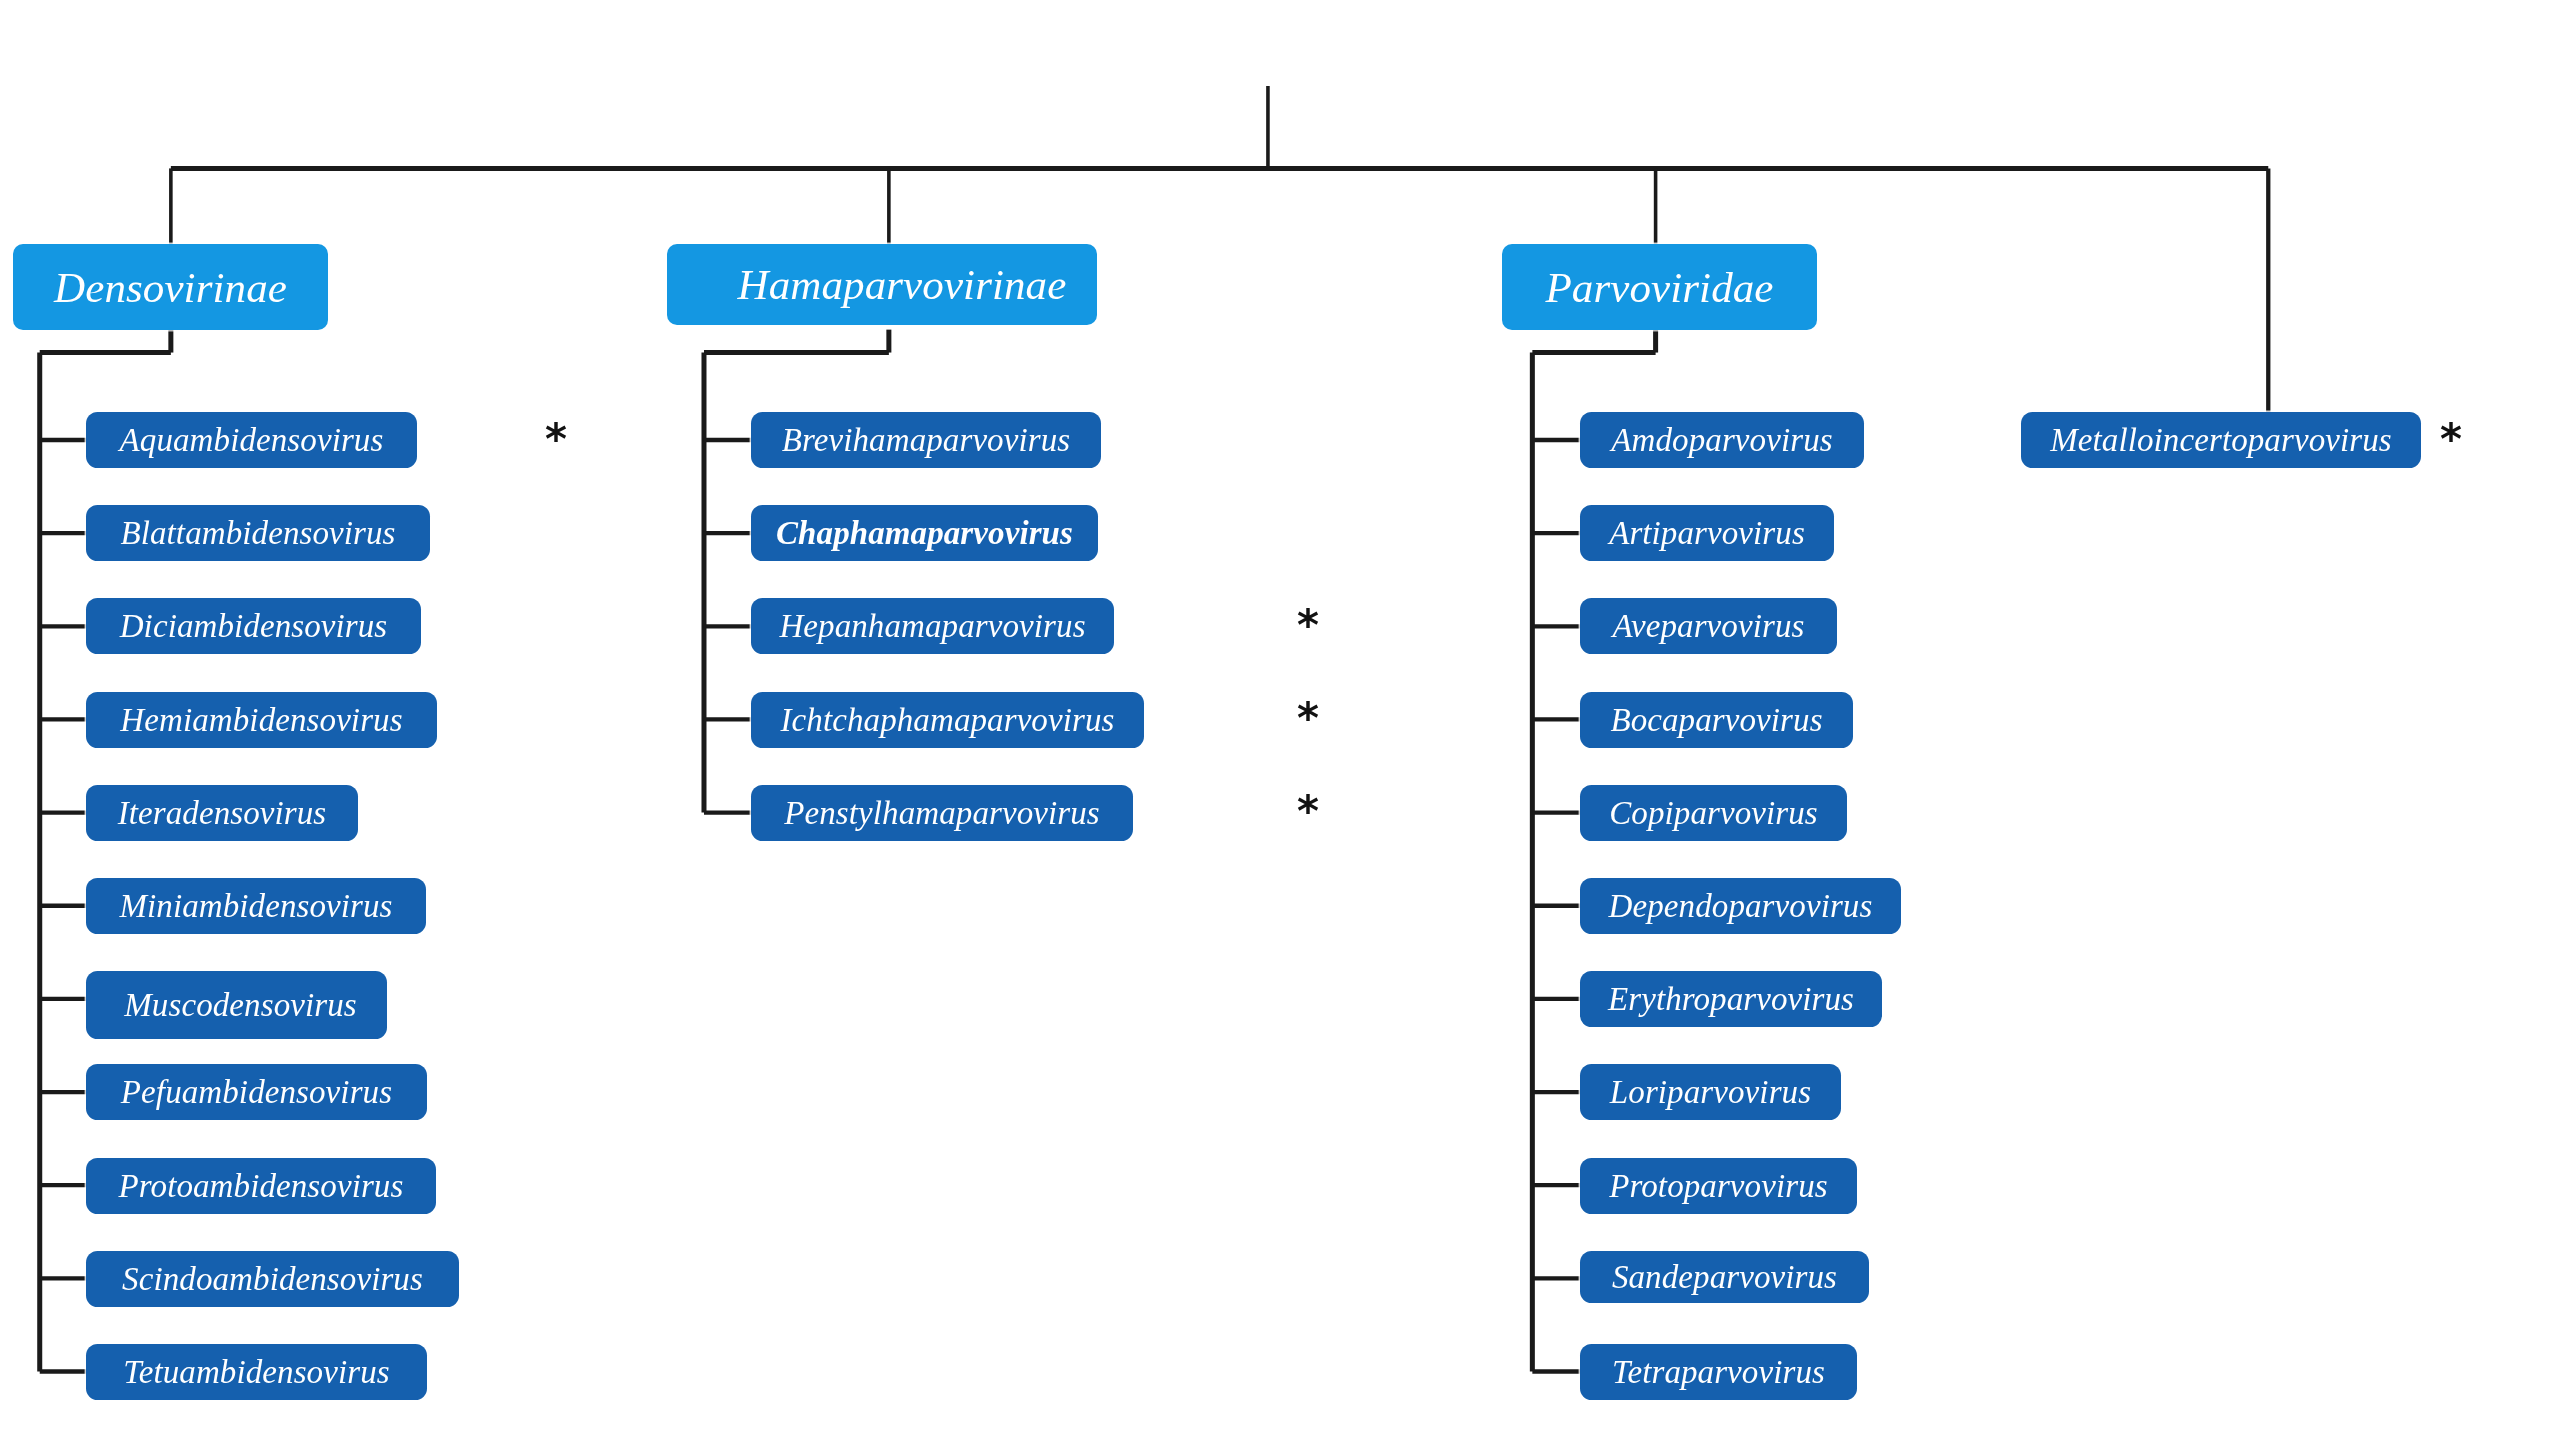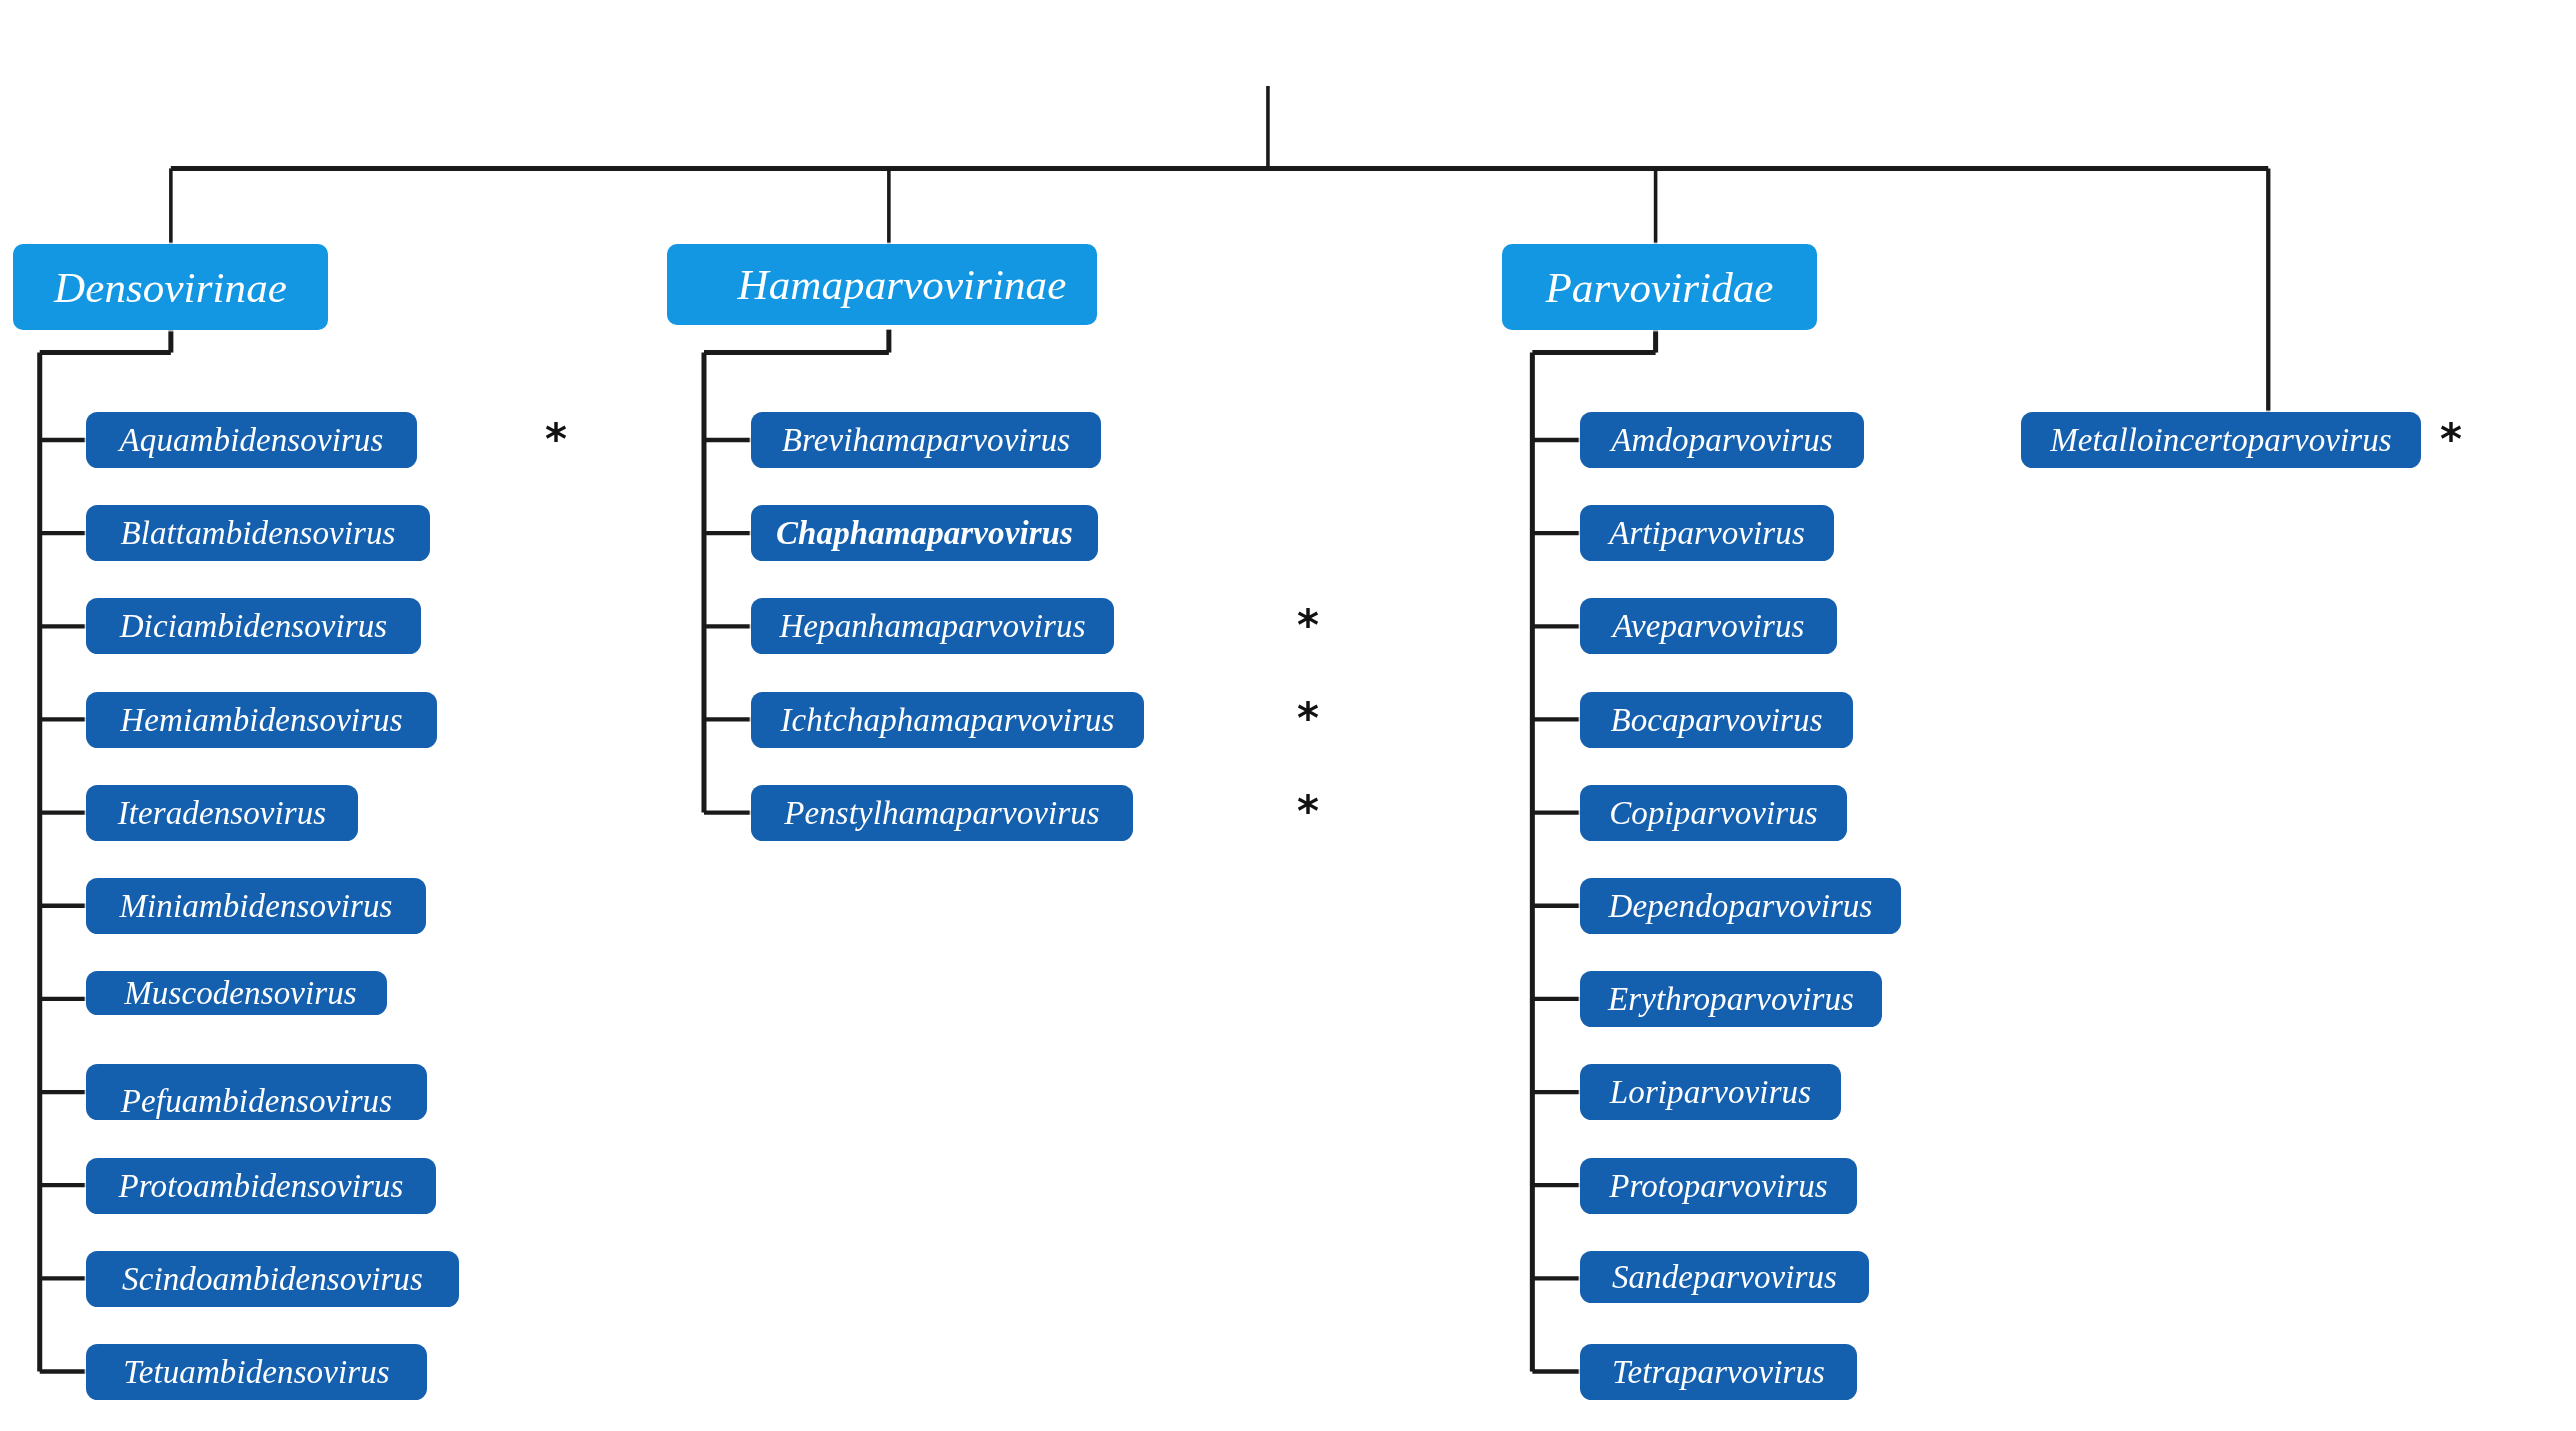--- a/index.html
+++ b/index.html
@@ -149,24 +149,24 @@
       </div>
       <div class="node genus" style="left: 86px; top: 692px; width: 351px; height: 56px;">
         <span>Hemiambidensovirus</span>
       </div>
       <div class="node genus" style="left: 86px; top: 785px; width: 272px; height: 56px;">
         <span>Iteradensovirus</span>
       </div>
       <div class="node genus" style="left: 86px; top: 878px; width: 340px; height: 56px;">
         <span>Miniambidensovirus</span>
       </div>
-      <div class="node genus" style="left: 86px; top: 971px; width: 301px; height: 44px; padding-left: 8px;">
+      <div class="node genus" style="left: 86px; top: 971px; width: 301px; height: 68px; padding-left: 8px;">
         <span>Muscodensovirus</span>
       </div>
-      <div class="node genus" style="left: 86px; top: 1064px; width: 341px; height: 56px; align-items: flex-end;">
+      <div class="node genus" style="left: 86px; top: 1064px; width: 341px; height: 56px;">
         <span>Pefuambidensovirus</span>
       </div>
       <div class="node genus" style="left: 86px; top: 1158px; width: 350px; height: 56px;">
         <span>Protoambidensovirus</span>
       </div>
       <div class="node genus" style="left: 86px; top: 1251px; width: 373px; height: 56px;">
         <span>Scindoambidensovirus</span>
       </div>
       <div class="node genus" style="left: 86px; top: 1344px; width: 341px; height: 56px;">
         <span>Tetuambidensovirus</span>

